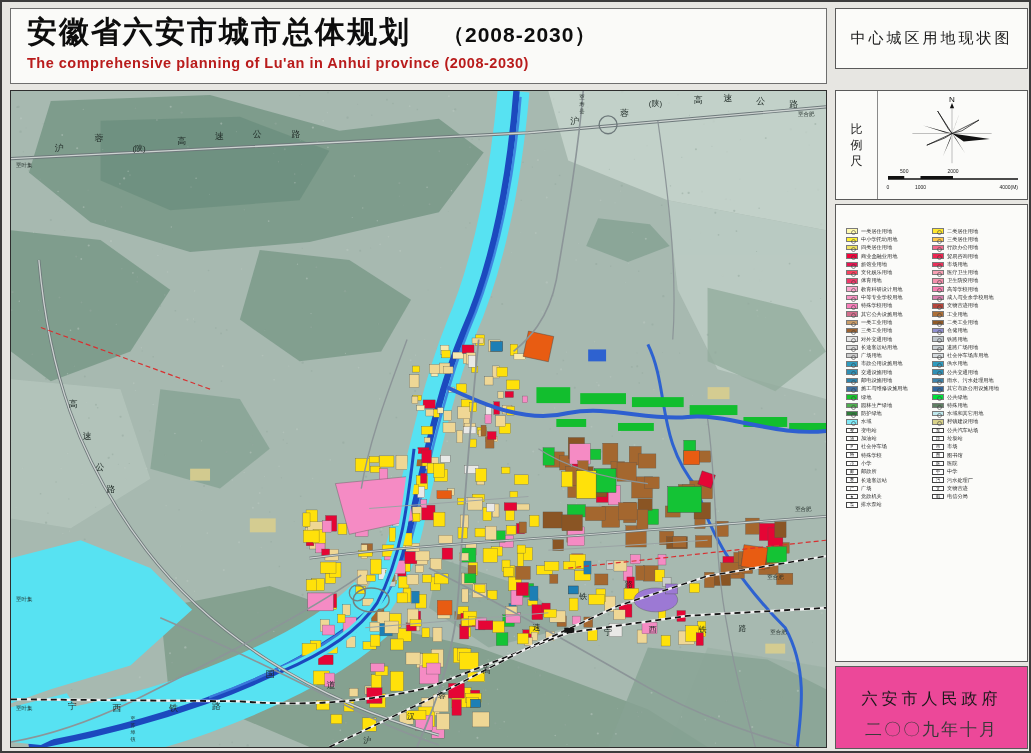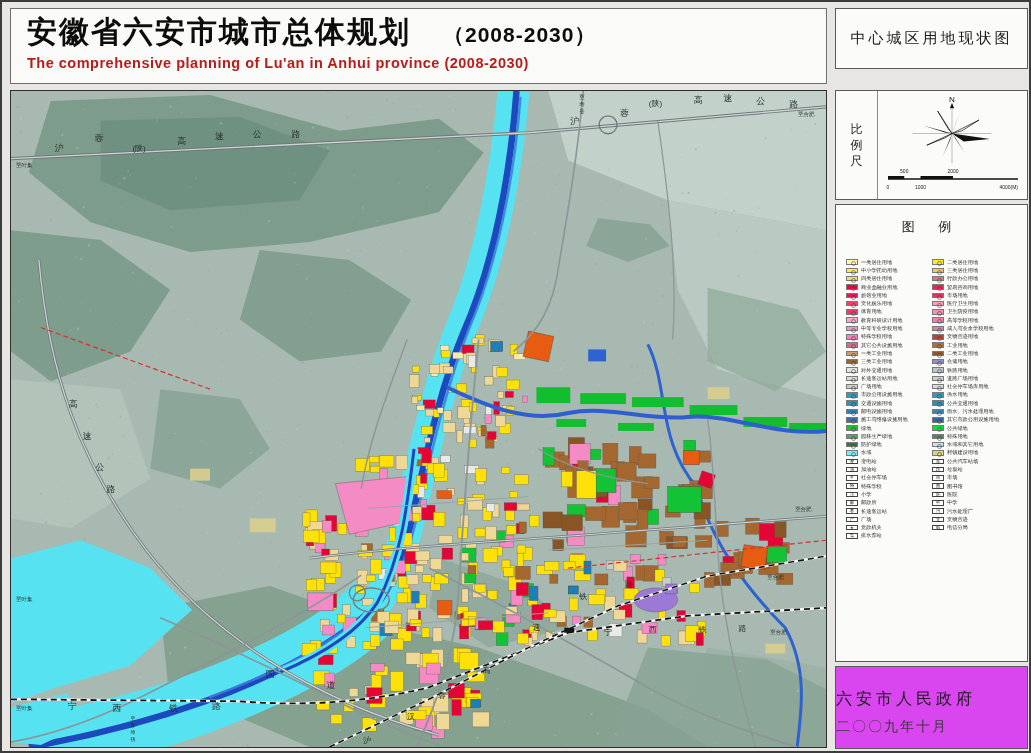--- a/index.html
+++ b/index.html
@@ -25,23 +25,23 @@
   .scalebar{position:absolute;left:6px;top:72px;width:138px;height:32px;}
   .p-legend{top:198px;height:458px;}
   .legend-title{text-align:center;font-size:13px;letter-spacing:10px;color:#1c1c1c;margin-top:13px;}
   .legend-cols{display:flex;margin:22px 0 0 10px;}
   .lcol{width:86px;}
   .lrow{display:flex;align-items:center;height:8.3px;}
   .lsw{width:12px;height:5.5px;border:0.5px solid #7a7a7a;box-sizing:border-box;margin-right:3px;flex:none;position:relative;}
   .lsw i{position:absolute;left:3.5px;top:1px;width:3px;height:3px;border:0.5px solid rgba(60,60,60,.55);border-radius:50%;}
   .lico{width:12px;height:5.5px;border:0.6px solid #444;box-sizing:border-box;margin-right:3px;flex:none;background:#fff;font-size:4.2px;line-height:4.6px;text-align:center;color:#111;font-style:normal;}
   .llab{font-size:5.2px;color:#2a2a2a;white-space:nowrap;}
-  .p-footer{top:660px;height:83px;background:#d946ef;text-align:left;}
+  .p-footer{top:660px;height:83px;background:#ec4899;text-align:center;}
   .pub{font-size:16px;letter-spacing:4px;color:#1a1a1a;margin-top:22px;}
-  .pdate{font-size:14px;letter-spacing:2px;color:#3a3a3a;margin-top:8px;}
+  .pdate{font-size:17px;letter-spacing:2px;color:#3a3a3a;margin-top:8px;}
 </style>
 </head>
 <body>
 
 <div class="sheet">
 
   <div class="title-band">
     <div class="t-cn"><span>安徽省六安市城市总体规划</span>　<span class="t-yr">（2008-2030）</span></div>
     <div class="t-en">The comprehensive planning of Lu'an in Anhui province (2008-2030)</div>
   </div>
@@ -1303,21 +1303,20 @@
             <text x="4" y="26" font-size="5" fill="#222" text-anchor="middle">0</text>
             <text x="20.25" y="10" font-size="5" fill="#222" text-anchor="middle">500</text>
             <text x="36.5" y="26" font-size="5" fill="#222" text-anchor="middle">1000</text>
             <text x="69" y="10" font-size="5" fill="#222" text-anchor="middle">2000</text>
             <text x="134" y="26" font-size="5" fill="#222" text-anchor="end">4000(M)</text>
           </svg>
       </div>
     </div>
 
     <div class="p-box p-legend">
-      <div class="legend-title">图 例</div>
       <div class="legend-cols">
         <div id="lcol1" class="lcol">
             <div class="lrow">
               <span class="lsw" style="background: rgb(255, 250, 176);">
                 <i></i>
               </span>
               <span class="llab">一类居住用地</span>
             </div>
             <div class="lrow">
               <span class="lsw" style="background: rgb(255, 241, 51);">

